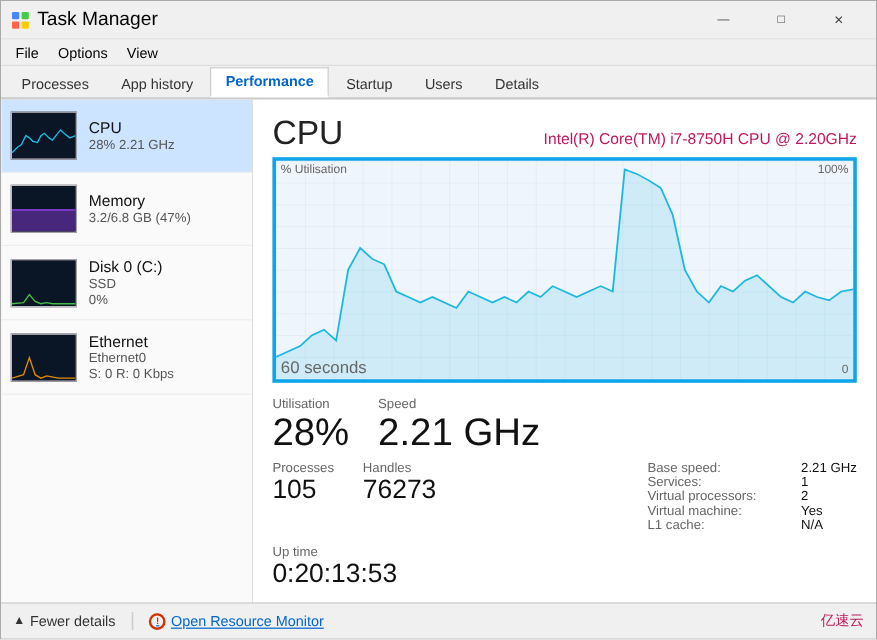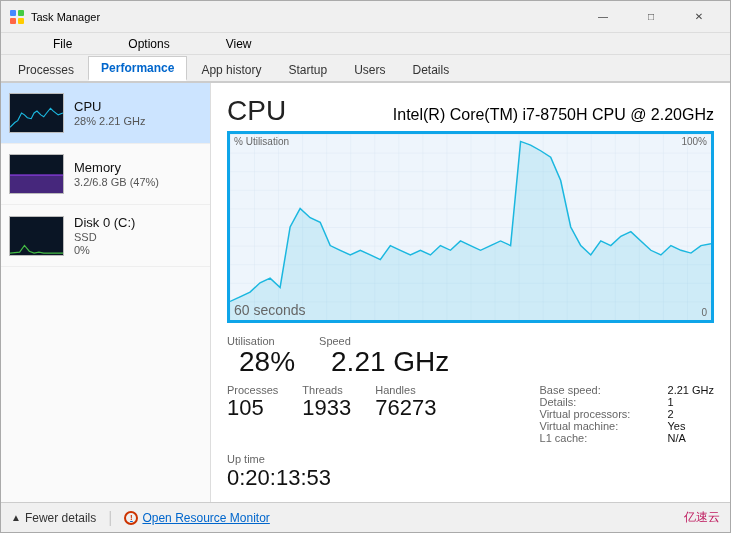--- a/index.html
+++ b/index.html
@@ -35,21 +35,21 @@
     .title-bar-icon {
       width: 16px;
       height: 16px;
       margin-right: 6px;
       display: flex;
       align-items: center;
       justify-content: center;
     }
 
     .title-bar-title {
-      font-size: 11px;
+      font-size: 16px;
       color: #000;
       flex: 1;
     }
 
     .title-bar-controls {
       display: flex;
       gap: 2px;
     }
 
     .title-bar-btn {
@@ -73,21 +73,20 @@
       align-items: center;
       border-bottom: 1px solid #ddd;
       padding: 0 4px;
     }
 
     .menu-item {
       padding: 2px 8px;
       font-size: 12px;
       color: #000;
       cursor: pointer;
-      margin-left: 40px;
     }
 
     
     .tab-bar {
       background: #f0f0f0;
       height: 28px;
       display: flex;
       align-items: flex-end;
       border-bottom: 2px solid #ccc;
       padding: 0 4px;
@@ -193,22 +192,22 @@
       margin-bottom: 4px;
     }
 
     .panel-title {
       font-size: 28px;
       font-weight: 300;
       color: #222;
     }
 
     .panel-subtitle {
-      font-size: 16px;
-      color: #000000;
+      font-size: 13px;
+      color: #be185d;
     }
 
     .chart-area {
       position: relative;
       border: 3px solid #0ea5e9;
       background: #f7fbff;
       flex: 1;
       min-height: 0;
       margin-bottom: 8px;
     }
@@ -268,22 +267,21 @@
     }
 
     .stat-value {
       font-size: 22px;
       font-weight: 400;
       color: #111;
       line-height: 1.1;
     }
 
     .stat-value.medium {
-      font-size: 28px;
-      margin-left: 12px;
+      font-size: 32px;
     }
 
     .info-row {
       display: flex;
       gap: 8px;
     }
 
     .info-key {
       font-size: 11px;
       color: #666;
@@ -372,22 +370,22 @@
   </div>
 
   <div class="menu-bar">
     <span class="menu-item">File</span>
     <span class="menu-item">Options</span>
     <span class="menu-item">View</span>
   </div>
 
   <div class="tab-bar">
     <span class="tab">Processes</span>
+    <span class="tab">App history</span>
     <span class="tab active">Performance</span>
-    <span class="tab">App history</span>
     <span class="tab">Startup</span>
     <span class="tab">Users</span>
     <span class="tab">Details</span>
   </div>
 
   <div class="main-content">
 
     <div class="sidebar">
 
       <div class="sidebar-item active">
@@ -424,20 +422,33 @@
             <polyline points="0,38 10,37 15,30 20,36 25,38 30,37 35,38 55,38" fill="none" stroke="#44bb44" stroke-width="1.2"></polyline>
           </svg>
         </div>
         <div class="sidebar-info">
           <span class="sidebar-item-name">Disk 0 (C:)</span>
           <span class="sidebar-item-detail">SSD</span>
           <span class="sidebar-item-detail">0%</span>
         </div>
       </div>
 
+      <div class="sidebar-item">
+        <div class="sidebar-graph">
+          <svg class="mini-svg" viewBox="0 0 55 40" preserveAspectRatio="none">
+            <rect width="55" height="40" fill="#0a1525"></rect>
+            <polyline points="0,38 10,35 15,20 20,35 25,38 30,36 40,38 55,38" fill="none" stroke="#dd8800" stroke-width="1.2"></polyline>
+          </svg>
+        </div>
+        <div class="sidebar-info">
+          <span class="sidebar-item-name">Ethernet</span>
+          <span class="sidebar-item-detail">Ethernet0</span>
+          <span class="sidebar-item-detail">S: 0 R: 0 Kbps</span>
+        </div>
+      </div>
 
     </div>
 
     <div class="right-panel">
 
       <div class="panel-header">
         <span class="panel-title">CPU</span>
         <span class="panel-subtitle">Intel(R) Core(TM) i7-8750H CPU @ 2.20GHz</span>
       </div>
 
@@ -472,35 +483,31 @@
             <span class="stat-label">Speed</span>
             <span class="stat-value medium">2.21 GHz</span>
           </div>
         </div>
         <div class="stats-row">
           <div class="stat-block">
             <span class="stat-label">Processes</span>
             <span class="stat-value">105</span>
           </div>
           <div class="stat-block">
-            <span class="stat-label">Threads</span>
-            <span class="stat-value">1933</span>
-          </div>
-          <div class="stat-block">
             <span class="stat-label">Handles</span>
             <span class="stat-value">76273</span>
           </div>
 
           <div style="margin-left: auto; display: flex; flex-direction: column; gap: 0;">
             <div class="info-row">
               <span class="info-key">Base speed:</span>
               <span class="info-val">2.21 GHz</span>
             </div>
             <div class="info-row">
-              <span class="info-key">Details:</span>
+              <span class="info-key">Services:</span>
               <span class="info-val">1</span>
             </div>
             <div class="info-row">
               <span class="info-key">Virtual processors:</span>
               <span class="info-val">2</span>
             </div>
             <div class="info-row">
               <span class="info-key">Virtual machine:</span>
               <span class="info-val">Yes</span>
             </div>

